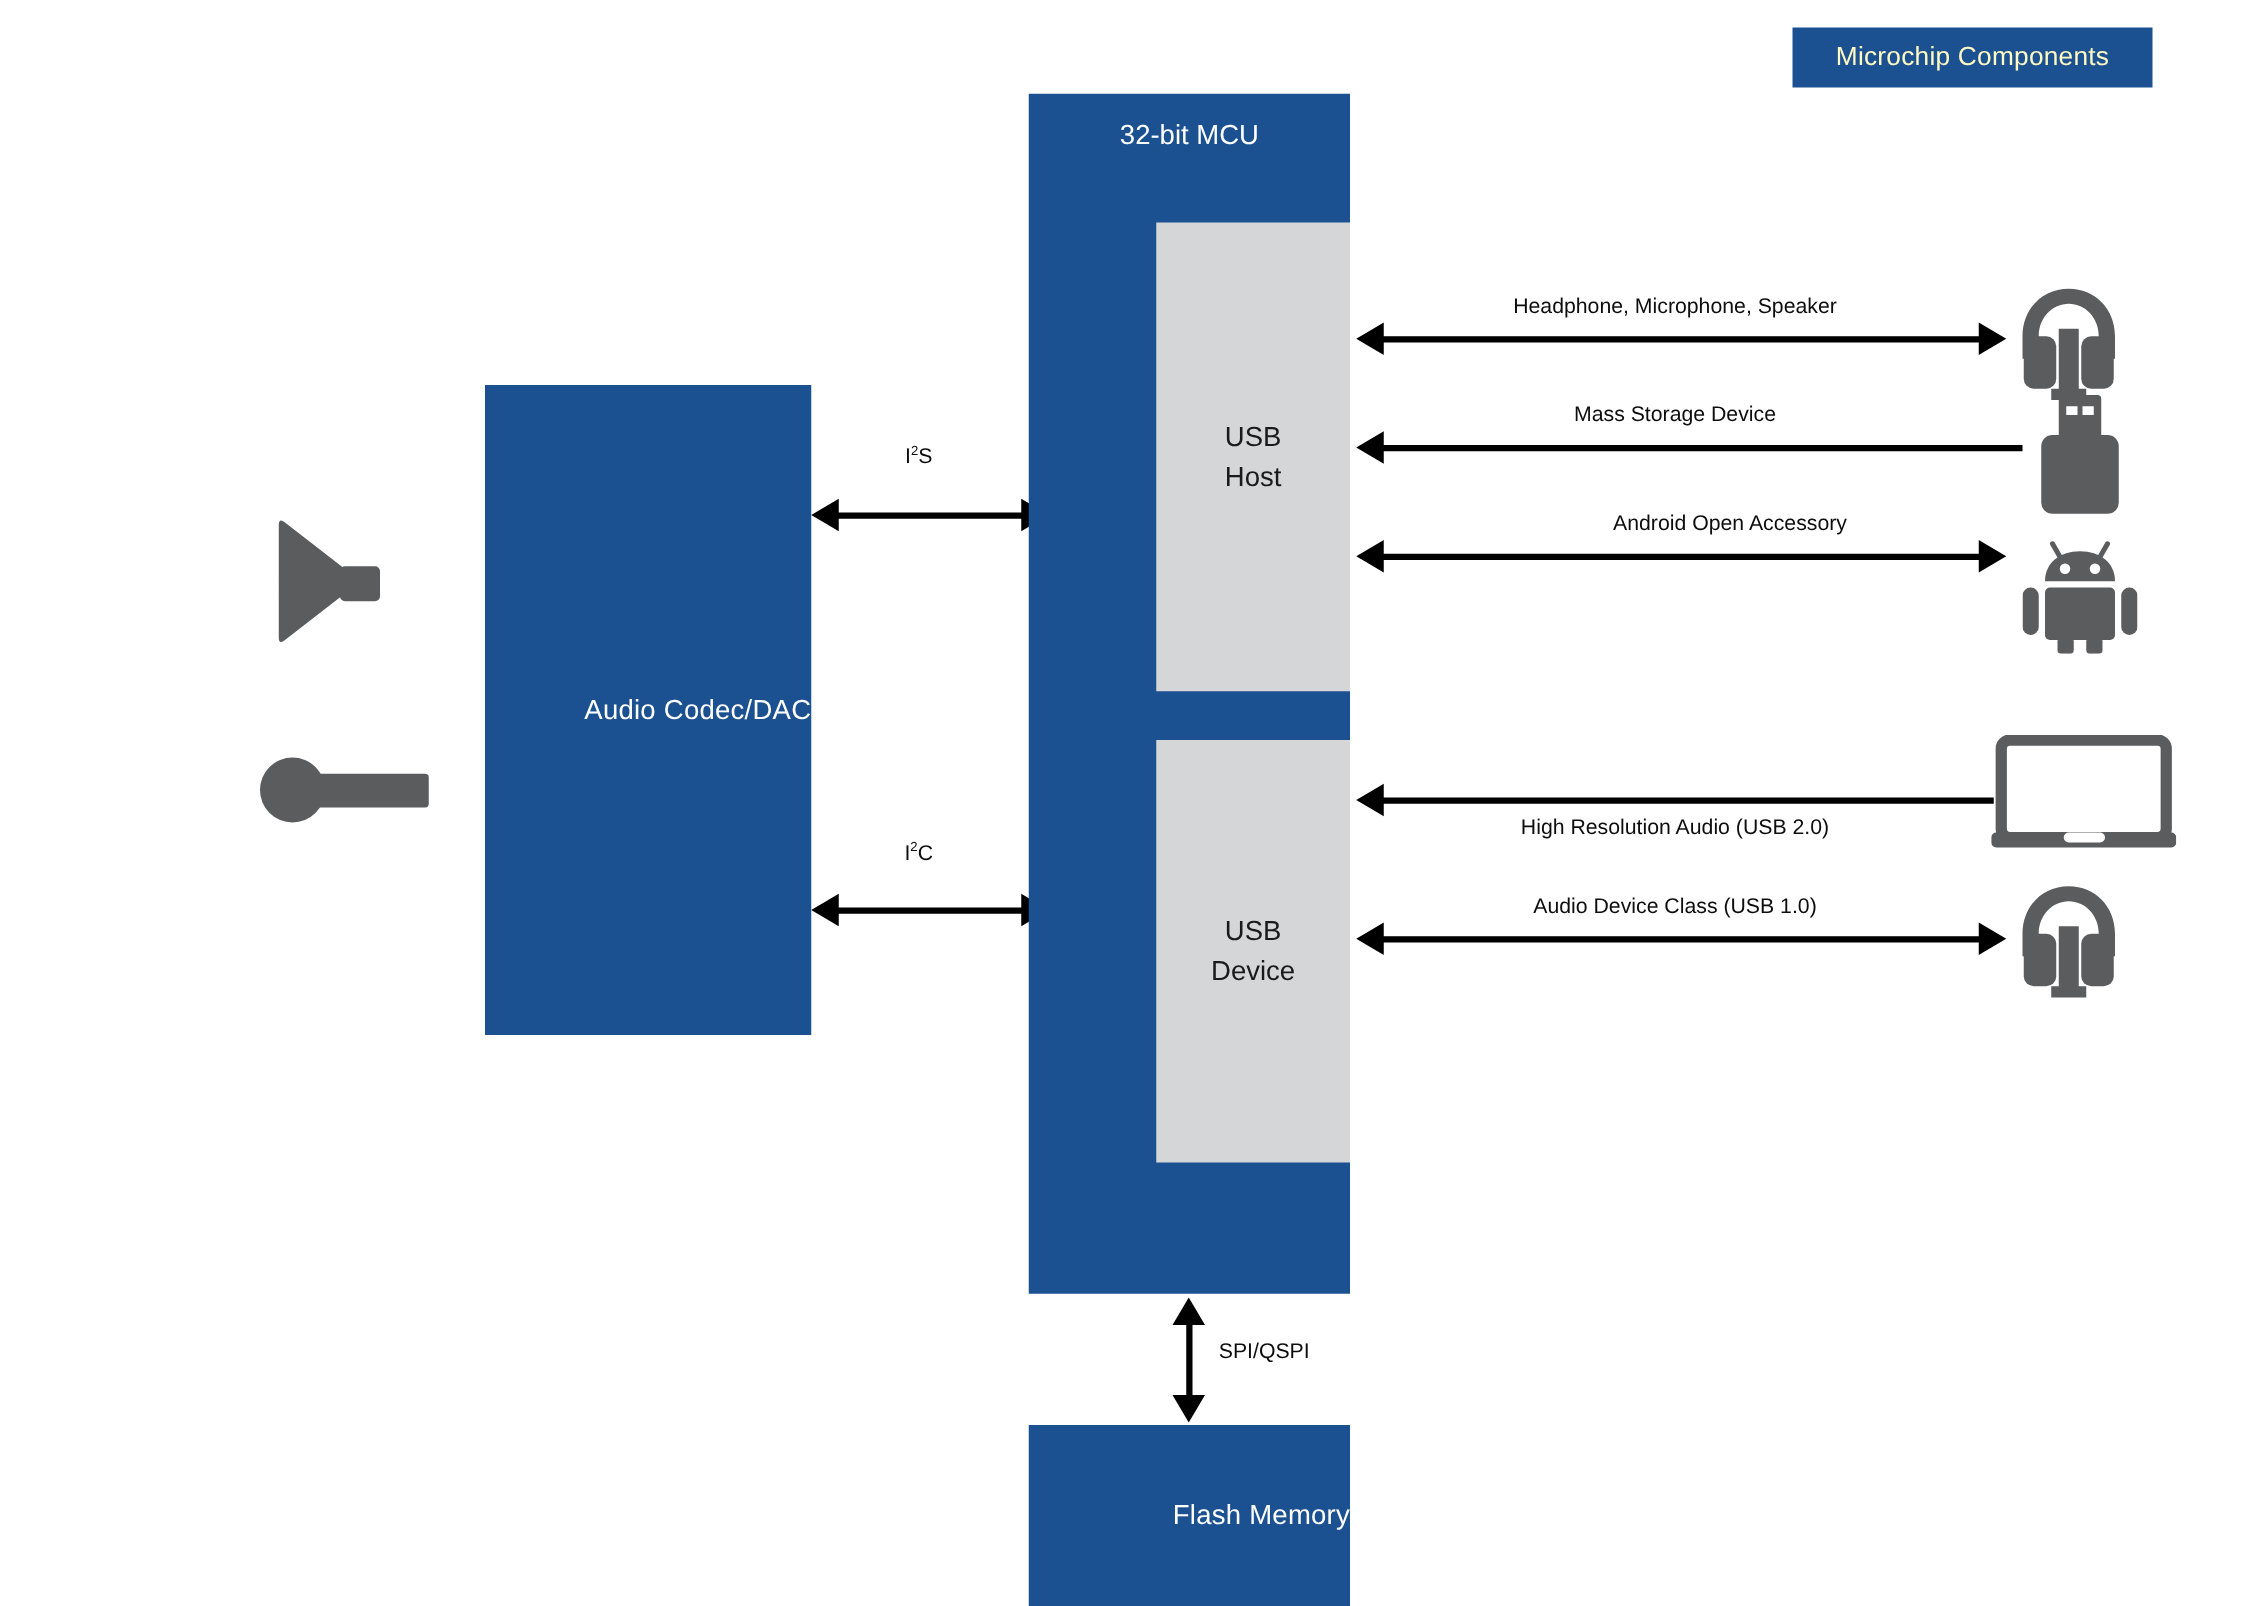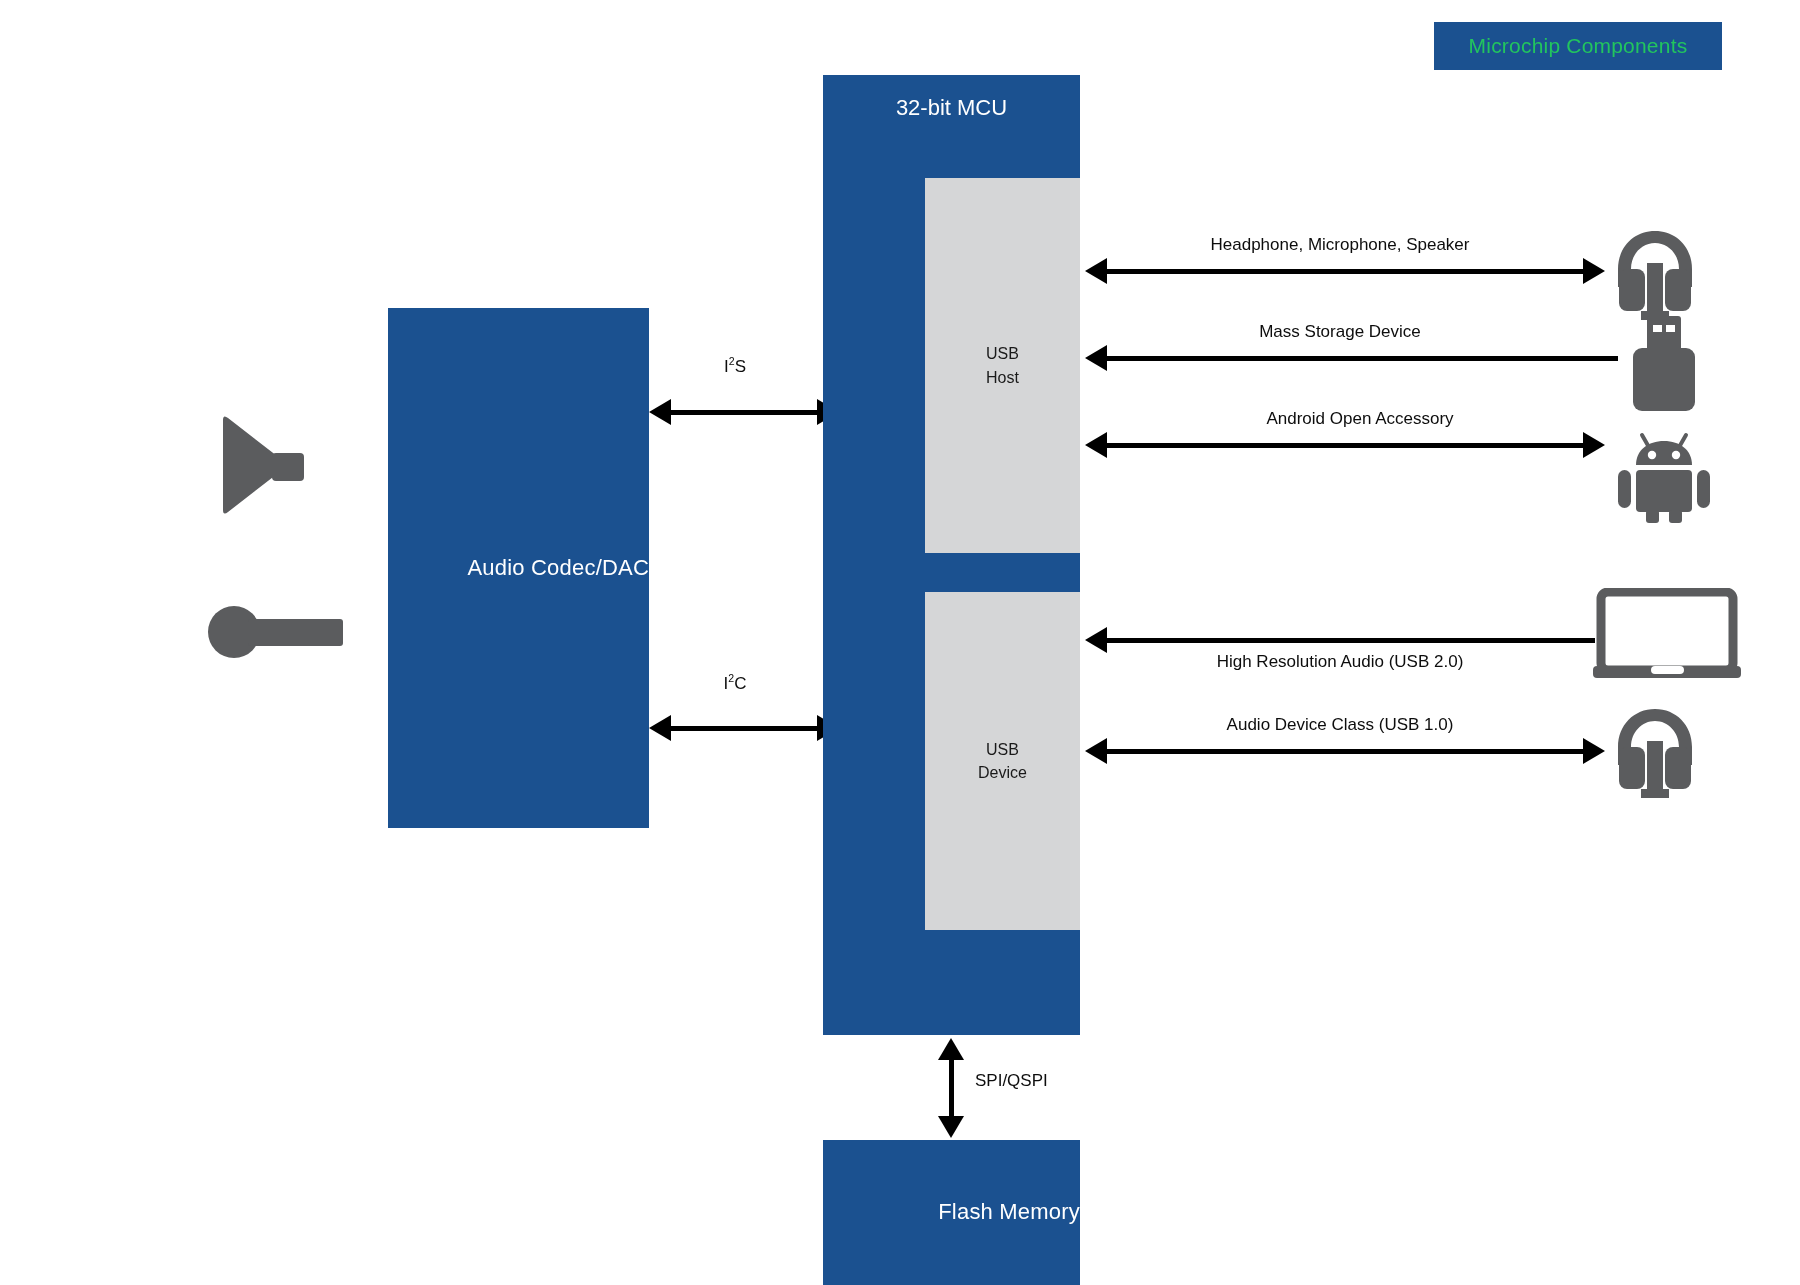--- a/index.html
+++ b/index.html
@@ -35,34 +35,34 @@
     box-sizing: border-box;
   }
   .gray-box {
     position: absolute;
     background: #d5d6d7;
     color: #1a1a1a;
     display: flex;
     align-items: center;
     justify-content: center;
     text-align: center;
-    font-size: 16px;
+    font-size: 22px;
     line-height: 1.45;
     box-sizing: border-box;
   }
 
   
   #legend {
     position: absolute;
     left: 1434px;
     top: 22px;
     width: 288px;
     height: 48px;
     background: #1b5190;
-    color: #22c55e;
+    color: #fef9c3;
     display: flex;
     align-items: center;
     justify-content: center;
     font-size: 21px;
     letter-spacing: .2px;
   }
 
   
   #mcu-title {
     position: absolute;
@@ -241,21 +241,21 @@
   </div>
   <div class="device-icon" style="left:1630px; top:316px;">
     <svg width="68" height="96" viewBox="0 0 68 96" aria-hidden="true">
       <rect x="17" y="0" width="34" height="36" rx="3" fill="#5b5c5e"></rect>
       <rect x="23" y="9" width="9" height="7" fill="#ffffff"></rect>
       <rect x="36" y="9" width="9" height="7" fill="#ffffff"></rect>
       <rect x="3" y="32" width="62" height="63" rx="9" fill="#5b5c5e"></rect>
     </svg>
   </div>
 
-  <div class="arrow-label" style="left:1100px; top:409px; width:520px;">Android Open Accessory</div>
+  <div class="arrow-label" style="left:1124px; top:409px; width:520px;">Android Open Accessory</div>
   <div class="h-arrow both" style="left:1085px; top:432px; width:520px;">
     <div class="head-l"></div>
     <div class="shaft"></div>
     <div class="head-r"></div>
   </div>
   <div class="device-icon" style="left:1618px; top:427px;">
     <svg width="92" height="96" viewBox="0 0 92 96" aria-hidden="true">
       <path d="M24 8 L32 22" stroke="#5b5c5e" stroke-width="4" stroke-linecap="round"></path>
       <path d="M68 8 L60 22" stroke="#5b5c5e" stroke-width="4" stroke-linecap="round"></path>
       <path d="M18 38 C18 23 30 14 46 14 C62 14 74 23 74 38 Z" fill="#5b5c5e"></path>

